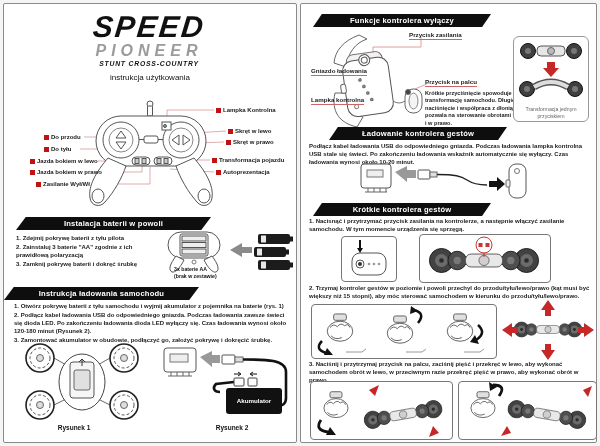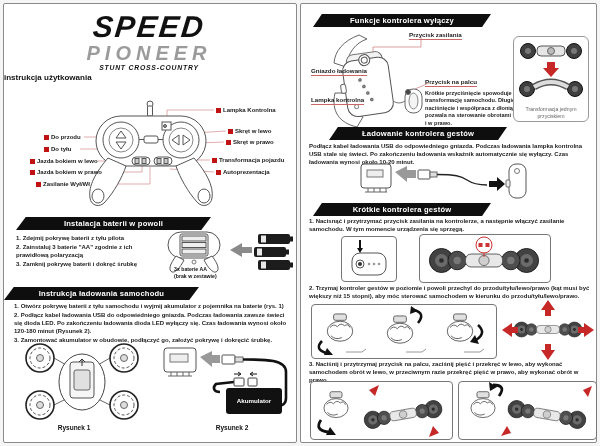--- a/index.html
+++ b/index.html
@@ -7,23 +7,23 @@
   .screen{position:relative;width:600px;height:446px;background:#f5f5f5;overflow:hidden;}
   .page{position:absolute;top:3px;height:438px;background:#fff;border:1px solid #8a8a8a;border-radius:2px;}
   .page.left{left:3px;width:292px;}
   .page.right{left:300px;width:295px;}
   .abs{position:absolute;}
   .banner{position:absolute;height:13px;background:#0e0e0e;color:#fff;font-size:7.6px;font-weight:bold;
           text-align:center;line-height:13px;letter-spacing:.2px;
           clip-path:polygon(5% 0,100% 0,95% 100%,0 100%);}
   .logo{position:absolute;left:50px;top:8px;width:190px;text-align:center;}
   .logo .speed{font-size:30px;font-weight:800;font-style:italic;letter-spacing:2px;color:#111;line-height:1;transform:skewX(-6deg);}
-  .logo .pioneer{font-size:20px;font-weight:bold;font-style:italic;color:#9b9b9b;letter-spacing:5px;line-height:1.1;text-align:center;}
+  .logo .pioneer{font-size:16px;font-weight:bold;font-style:italic;color:#9b9b9b;letter-spacing:5px;line-height:1.1;text-align:center;}
   .logo .tagline{font-size:6.8px;font-weight:800;font-style:italic;color:#111;letter-spacing:.8px;}
-  .subtitle{position:absolute;left:0;top:69px;width:100%;font-size:8px;font-weight:bold;color:#111;}
+  .subtitle{position:absolute;left:0;top:69px;width:100%;text-align:center;font-size:8px;font-weight:normal;color:#111;}
   .rlabel{position:absolute;font-size:6px;font-weight:bold;color:#1a1a1a;white-space:nowrap;display:flex;align-items:center;gap:2px;}
   .rlabel .sq{width:5px;height:5px;background:#c11212;flex:0 0 auto;}
   .plabel{position:absolute;font-size:6.2px;font-weight:bold;color:#1a1a1a;white-space:nowrap;
           border-bottom:1px solid #cc6666;padding-bottom:1px;}
   .steps{position:absolute;font-size:6px;font-weight:bold;color:#222;line-height:1.32;}
   .steps p{margin:0 0 1px 0;}
   .para{position:absolute;font-size:6px;font-weight:600;color:#222;line-height:1.32;}
   .caption{position:absolute;font-size:6.5px;font-weight:bold;color:#111;text-align:center;}
   .note{position:absolute;font-size:5.2px;font-weight:bold;color:#111;line-height:1.35;}
   .akum{position:absolute;left:222px;top:384px;width:56px;height:26px;background:transparent;color:#fff;

